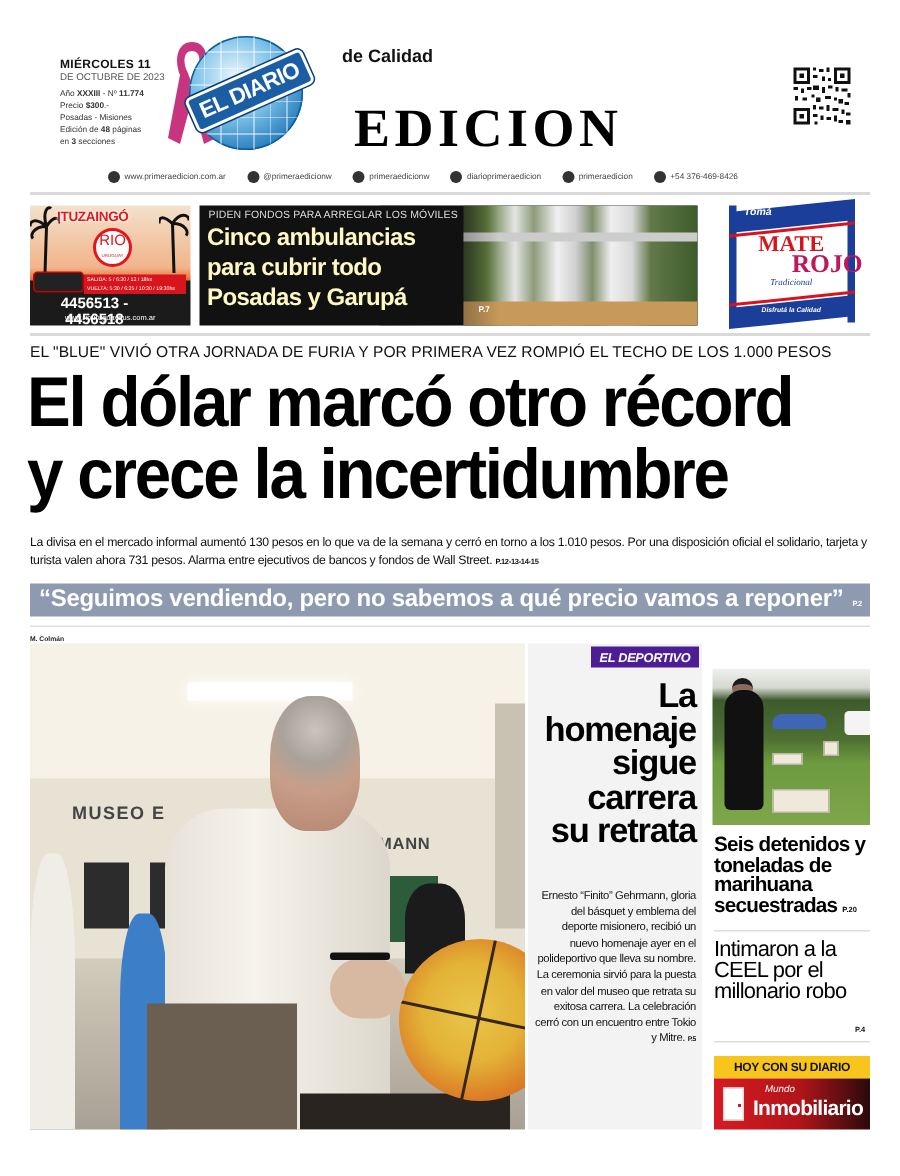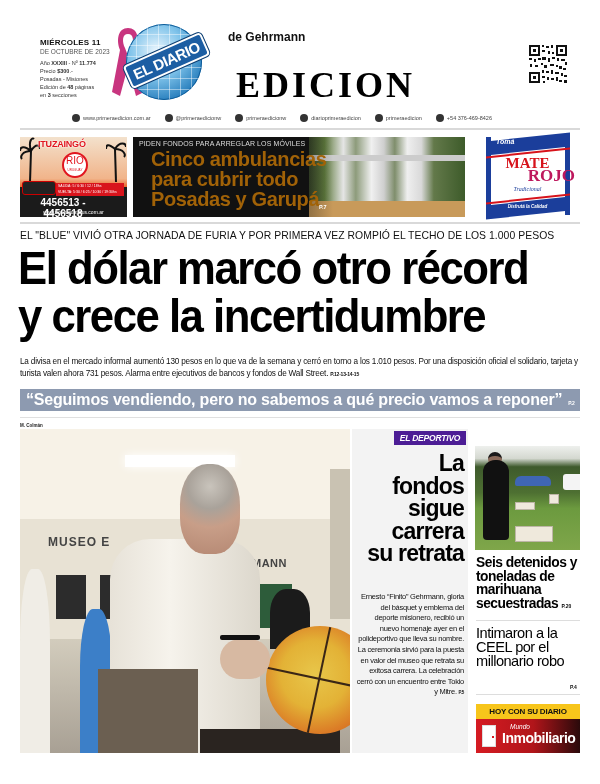--- a/index.html
+++ b/index.html
@@ -52,21 +52,21 @@
 
   .teaser { position: absolute; left: 133px; top: 137px; width: 332px; height: 80px; overflow: hidden; background: #111; }
   .teaser .photo { position: absolute; left: 176px; top: 0; width: 156px; height: 80px;
       background:
         linear-gradient(180deg, rgba(0,0,0,0) 0%, rgba(0,0,0,0) 100%),
         linear-gradient(90deg, #3a4a2a 0%, #5f7a3d 10%, #e5e5e5 22%, #8d9b7b 30%, #f0f0f0 40%, #cfcfcf 48%, #7f8e6c 55%, #efefef 63%, #d9d9d9 72%, #63794a 80%, #3d5b2a 100%); }
   .teaser .photo .roof { position: absolute; left: 0; top: 18px; width: 156px; height: 6px; background: #ccc; }
   .teaser .photo .ground { position: absolute; left: 0; top: 64px; width: 156px; height: 16px; background: #c89a5a; }
   .teaser .fade { position: absolute; left: 120px; top: 0; width: 80px; height: 80px; background: linear-gradient(90deg, #111 0%, rgba(17,17,17,0) 100%); }
   .teaser .kicker { position: absolute; left: 6px; top: 3px; color: #ddd; font-size: 7px; letter-spacing: 0.1px; white-space: nowrap; }
-  .teaser .hed { position: absolute; left: 18px; top: 12px; color: #a16207; font-weight: 700; font-size: 20px; line-height: 20px; letter-spacing: -0.4px; }
+  .teaser .hed { position: absolute; left: 5px; top: 12px; color: #fef9c3; font-weight: 700; font-size: 16px; line-height: 20px; letter-spacing: -0.4px; }
   .teaser .page { position: absolute; left: 186px; top: 67px; color: #fff; font-size: 5.5px; font-weight: 700; }
 
   .ad-mate { position: absolute; left: 480px; top: 135px; width: 95px; height: 82px; }
   .ad-mate .flag { position: absolute; left: 6px; top: 2px; width: 84px; height: 78px; background: #fff; border-left: 5px solid #1b3e9b; border-right: 5px solid #1b3e9b; }
   .ad-mate .band-top { position: absolute; left: 6px; top: 2px; width: 84px; height: 14px; background: #1b3e9b; transform: skewY(-6deg); }
   .ad-mate .band-bot { position: absolute; left: 6px; top: 66px; width: 84px; height: 14px; background: #1b3e9b; transform: skewY(-6deg); }
   .ad-mate .redline1 { position: absolute; left: 6px; top: 17px; width: 84px; height: 2px; background: #d7131b; transform: skewY(-6deg); }
   .ad-mate .redline2 { position: absolute; left: 6px; top: 63px; width: 84px; height: 2px; background: #d7131b; transform: skewY(-6deg); }
   .ad-mate .toma { position: absolute; left: 16px; top: 3px; color: #fff; font-style: italic; font-weight: 700; font-size: 7px; }
   .ad-mate .mate { position: absolute; left: 0; top: 21px; width: 95px; text-align: center; color: #d7131b; font-family: "Liberation Serif", serif; font-weight: 700; font-size: 15px; line-height: 14px; }
@@ -153,21 +153,21 @@
   </div>
 
   <div class="logo">
     <svg class="ribbon" viewBox="0 0 36 72">
       <path d="M18 2 C8 2 6 14 10 24 L2 66 L10 70 L18 40 L26 70 L34 66 L26 24 C30 14 28 2 18 2 Z M18 8 C24 8 24 16 21 22 L18 30 L15 22 C12 16 12 8 18 8 Z" fill="#c8357f"></path>
     </svg>
     <div class="globe">
         <div class="grid"></div>
       </div>
     <div class="eldiario">EL DIARIO</div>
-    <div class="demisiones">de Gehrmann</div>
+    <div class="demisiones">de Calidad</div>
     <div class="edicion">EDICION</div>
   </div>
 
   <svg class="qr" viewBox="0 0 40 40">
     <rect x="0" y="0" width="40" height="40" fill="#fff"></rect>
     <rect x="1" y="1" width="11" height="11" fill="#111"></rect>
       <rect x="3" y="3" width="7" height="7" fill="#fff"></rect>
       <rect x="5" y="5" width="3" height="3" fill="#111"></rect>
     <rect x="28" y="1" width="11" height="11" fill="#111"></rect>
       <rect x="30" y="3" width="7" height="7" fill="#fff"></rect>
@@ -333,21 +333,21 @@
       <div class="seam2"></div>
     </div>
   <div class="hand"></div>
   <div class="marker"></div>
 </div>
 
 <div class="dep-side"></div>
 <div class="dep-tag">EL DEPORTIVO</div>
 <h2 class="dep-hed">
   <div>La</div>
-  <div>fondos</div>
+  <div>homenaje</div>
   <div>sigue</div>
   <div>carrera</div>
   <div>su retrata</div>
 </h2>
 <p class="dep-body">
   <span>Ernesto “Finito” Gehrmann, gloria del básquet y emblema del deporte misionero, recibió un nuevo homenaje ayer en el polideportivo que lleva su nombre. La ceremonia sirvió para la puesta en valor del museo que retrata su exitosa carrera. La celebración cerró con un encuentro entre Tokio y Mitre.</span>
   <span class="pg">P.5</span>
 </p>
 
 <div class="photo-side">

